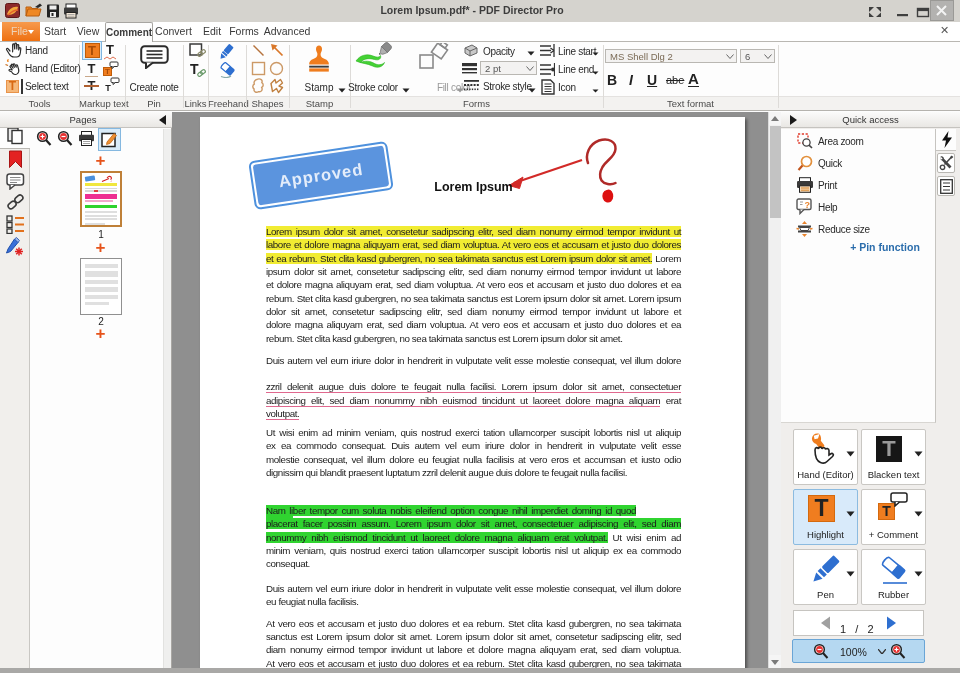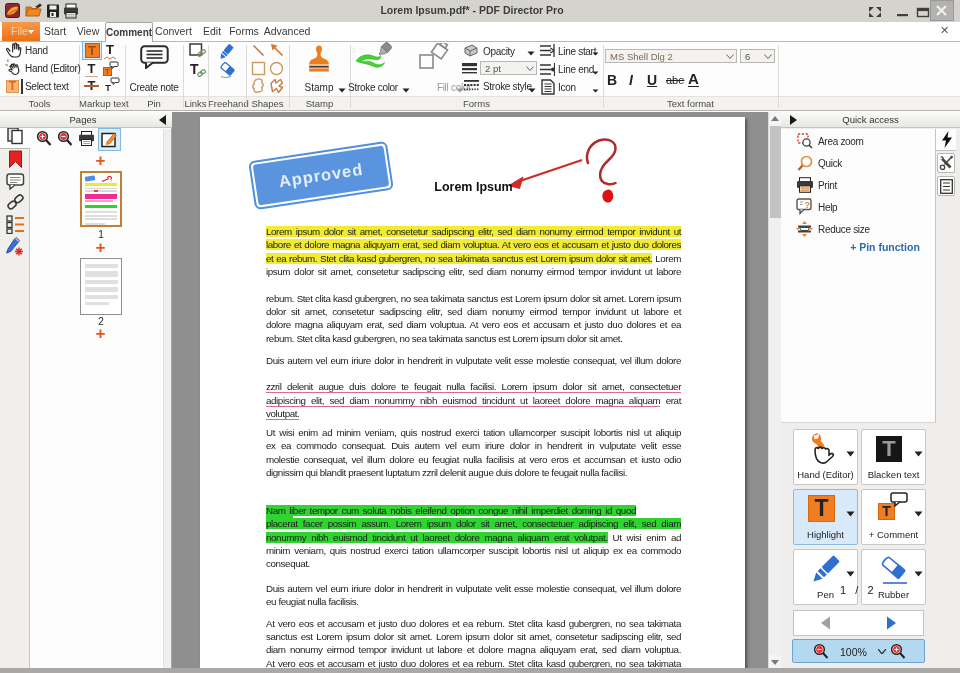--- a/index.html
+++ b/index.html
@@ -446,20 +446,21 @@
   <path d="M 19 58.5 L 33 50 L 29.5 61.5 Z" fill="#d22a28" stroke="#d22a28" stroke-width="1"></path>
   <path d="M 98 36 C 95 28 99 17 109 13.5 C 119 10.5 126 15 125.5 22 C 125 30 117 32.5 112.5 40 C 109.8 44.8 109.5 50 111.5 53.5 C 114 57 121 58.5 125.5 56" fill="none" stroke="#b02a28" stroke-width="2.5" stroke-linecap="round"></path>
   <path d="M 117.5 63.5 C 120.5 62.5 122.5 65.5 122.5 69.5 C 122.5 73.5 119.5 75.5 116.5 74.5 C 113.5 73.5 112.5 69.5 113.5 66.5 C 114.2 64.5 115.8 63.8 117.5 63.5 Z" fill="#dd1111" stroke="#dd1111" stroke-width="1.5"></path>
 </svg>
 
 <div class="abs" style="left:66px;top:63px;width:415px;text-align:center;font-size:12.5px;font-weight:bold;color:#111;">Lorem Ipsum</div>
 <div class="abs line just" style="left:66px;top:109.0px;width:415px;"><span class="hlY">Lorem ipsum dolor sit amet, consetetur sadipscing elitr, sed diam nonumy eirmod tempor invidunt ut</span></div>
 <div class="abs line just" style="left:66px;top:122.3px;width:415px;"><span class="hlY">labore et dolore magna aliquyam erat, sed diam voluptua. At vero eos et accusam et justo duo dolores</span></div>
 <div class="abs line just" style="left:66px;top:135.7px;width:415px;"><span class="hlY">et ea rebum. Stet clita kasd gubergren, no sea takimata sanctus est Lorem ipsum dolor sit amet.</span> Lorem</div>
 <div class="abs line just" style="left:66px;top:149.1px;width:415px;">ipsum dolor sit amet, consetetur sadipscing elitr, sed diam nonumy eirmod tempor invidunt ut labore</div>
+<div class="abs line just" style="left:66px;top:162.4px;width:415px;">et dolore magna aliquyam erat, sed diam voluptua. At vero eos et accusam et justo duo dolores et ea</div>
 <div class="abs line just" style="left:66px;top:175.8px;width:415px;">rebum. Stet clita kasd gubergren, no sea takimata sanctus est Lorem ipsum dolor sit amet. Lorem ipsum</div>
 <div class="abs line just" style="left:66px;top:189.1px;width:415px;">dolor sit amet, consetetur sadipscing elitr, sed diam nonumy eirmod tempor invidunt ut labore et</div>
 <div class="abs line just" style="left:66px;top:202.4px;width:415px;">dolore magna aliquyam erat, sed diam voluptua. At vero eos et accusam et justo duo dolores et ea</div>
 <div class="abs line " style="left:66px;top:215.8px;width:415px;">rebum. Stet clita kasd gubergren, no sea takimata sanctus est Lorem ipsum dolor sit amet.</div>
 <div class="abs line just" style="left:66px;top:237.5px;width:415px;">Duis autem vel eum iriure dolor in hendrerit in vulputate velit esse molestie consequat, vel illum dolore</div>
 <div class="abs line just" style="left:66px;top:264.2px;width:415px;"><span class="ulP">zzril delenit augue duis dolore te feugait nulla facilisi. Lorem ipsum dolor sit amet, consectetuer</span></div>
 <div class="abs line just" style="left:66px;top:277.6px;width:415px;"><span class="ulP">adipiscing elit, sed diam nonummy nibh euismod tincidunt ut laoreet dolore magna aliquam</span> erat</div>
 <div class="abs line " style="left:66px;top:290.9px;width:415px;"><span class="ulP">volutpat.</span></div>
 <div class="abs line just" style="left:66px;top:310.0px;width:415px;">Ut wisi enim ad minim veniam, quis nostrud exerci tation ullamcorper suscipit lobortis nisl ut aliquip</div>
 <div class="abs line just" style="left:66px;top:323.4px;width:415px;">ex ea commodo consequat. Duis autem vel eum iriure dolor in hendrerit in vulputate velit esse</div>
@@ -607,21 +608,21 @@
     <path d="M0.5 0.5 L8.5 0.5 L4.5 5.5 Z" fill="#222"></path>
   </svg>
 <svg class="abs darr" style="left:914px;top:571px;" width="9" height="6" viewBox="0 0 9 6">
     <path d="M0.5 0.5 L8.5 0.5 L4.5 5.5 Z" fill="#222"></path>
   </svg>
 
 <div class="abs" style="left:793px;top:610px;width:131px;height:26px;background:#fff;border:1px solid #c6c4c0;"></div>
 <svg class="abs" style="left:820px;top:616px;" width="11" height="14" viewBox="0 0 11 14">
     <path d="M10 0.5 L10 13.5 L1 7 Z" fill="#a0a0a0"></path>
   </svg>
-<div class="abs" style="left:840px;top:584px;font-size:11px;color:#222;">1&nbsp;&nbsp; /&nbsp;&nbsp; 2</div>
+<div class="abs" style="left:840px;top:623px;font-size:11px;color:#222;">1&nbsp;&nbsp; /&nbsp;&nbsp; 2</div>
 <svg class="abs" style="left:886px;top:616px;" width="11" height="14" viewBox="0 0 11 14">
     <path d="M1 0.5 L1 13.5 L10 7 Z" fill="#2e6fd0"></path>
   </svg>
 
 <div class="abs" style="left:792px;top:639px;width:133px;height:24px;background:#b5d8f1;border:1px solid #6aa5d6;border-radius:2px;"></div>
 <svg class="abs" style="left:813px;top:643px;" width="16" height="17" viewBox="0 0 16 17">
   <circle cx="6.5" cy="6.5" r="4.8" fill="#fff" stroke="#222" stroke-width="1.5"></circle>
   <circle cx="6.5" cy="6.5" r="3.4" fill="#e63030"></circle>
   <path d="M4.5 6.5 L8.5 6.5" stroke="#fff" stroke-width="1.2"></path>
   <line x1="10" y1="10" x2="14.5" y2="15" stroke="#222" stroke-width="2"></line>

